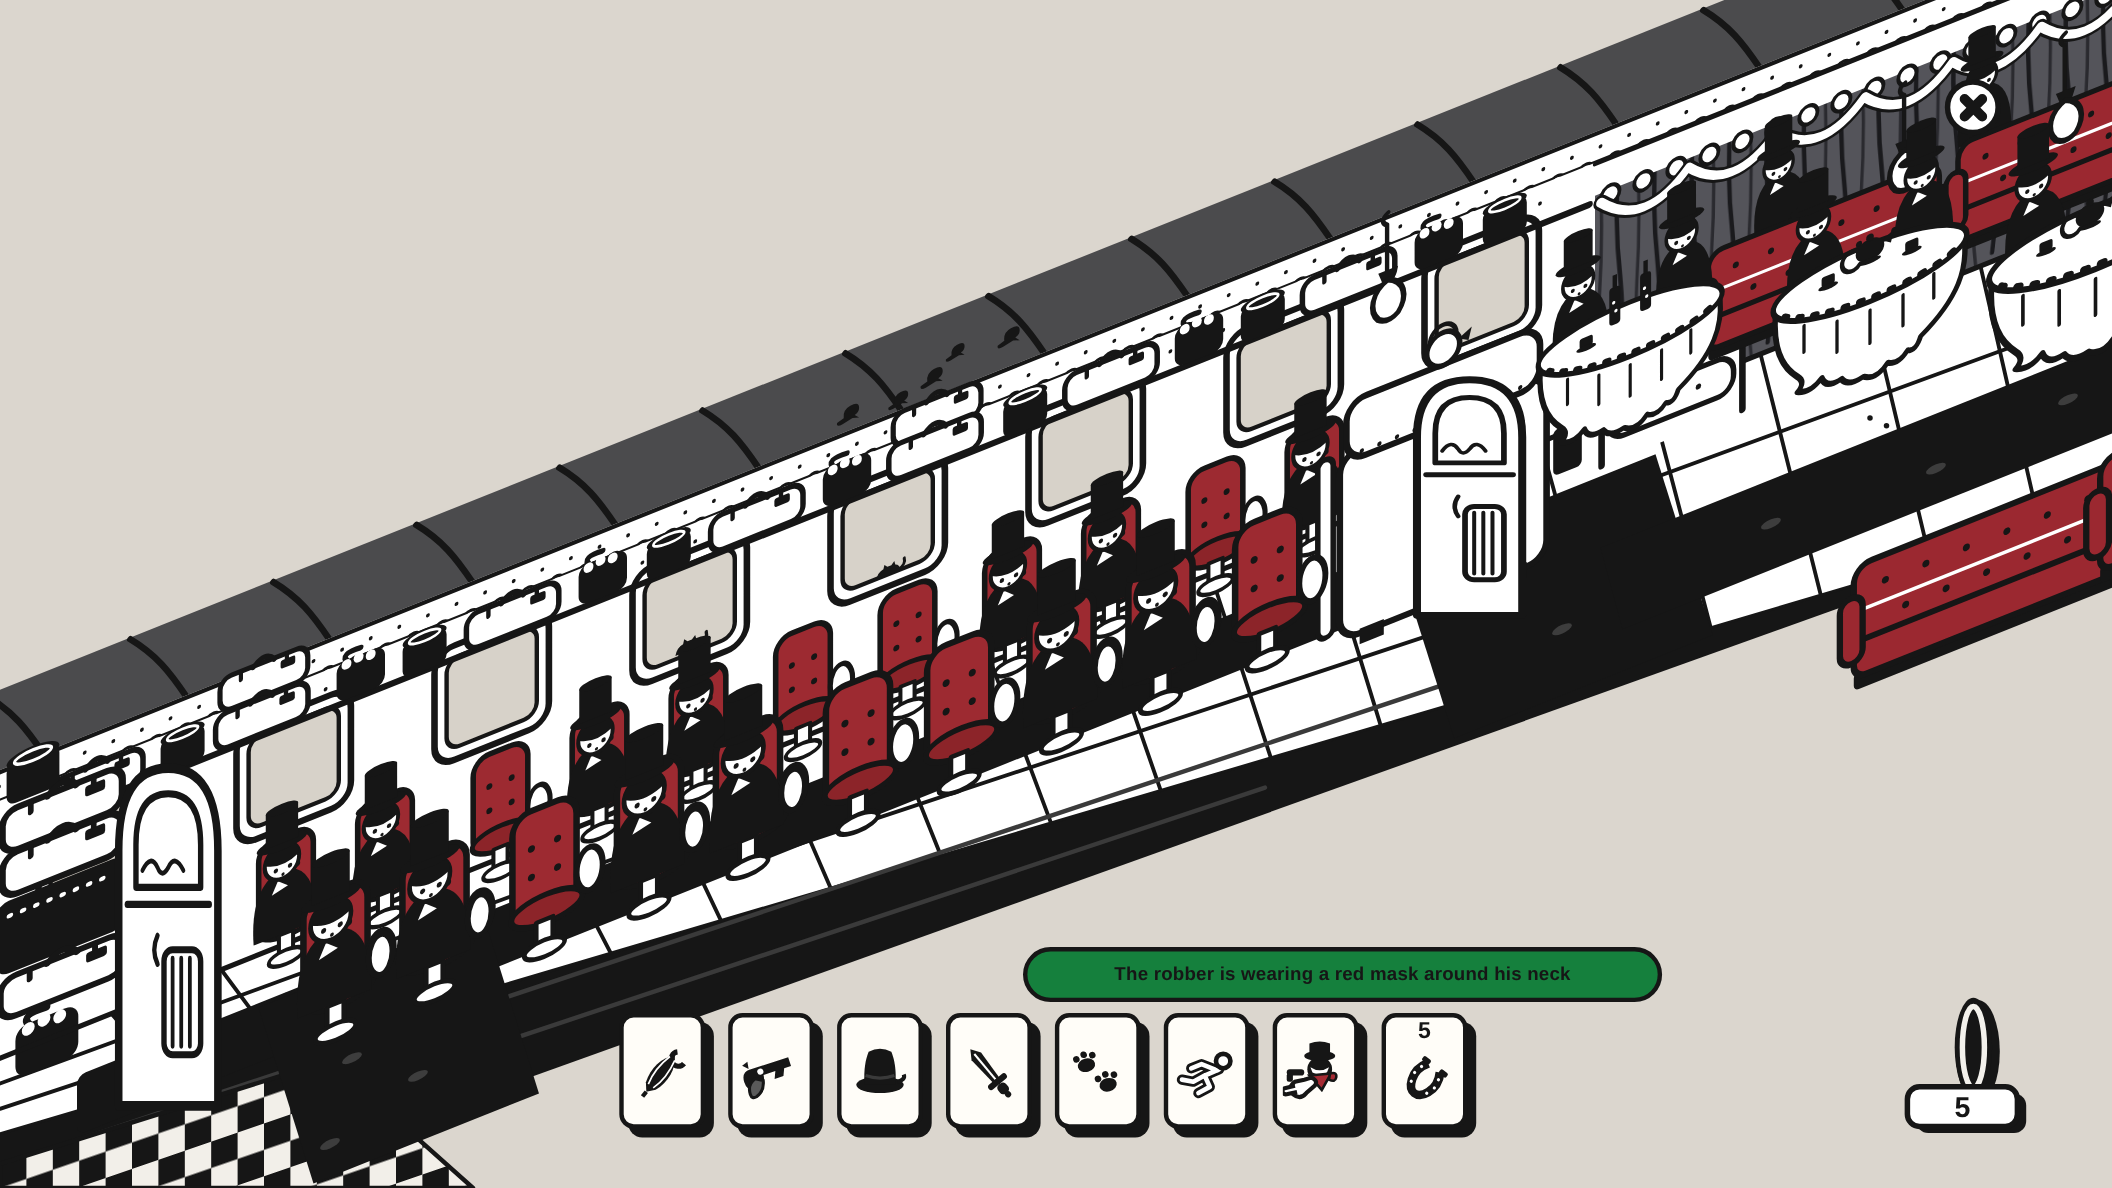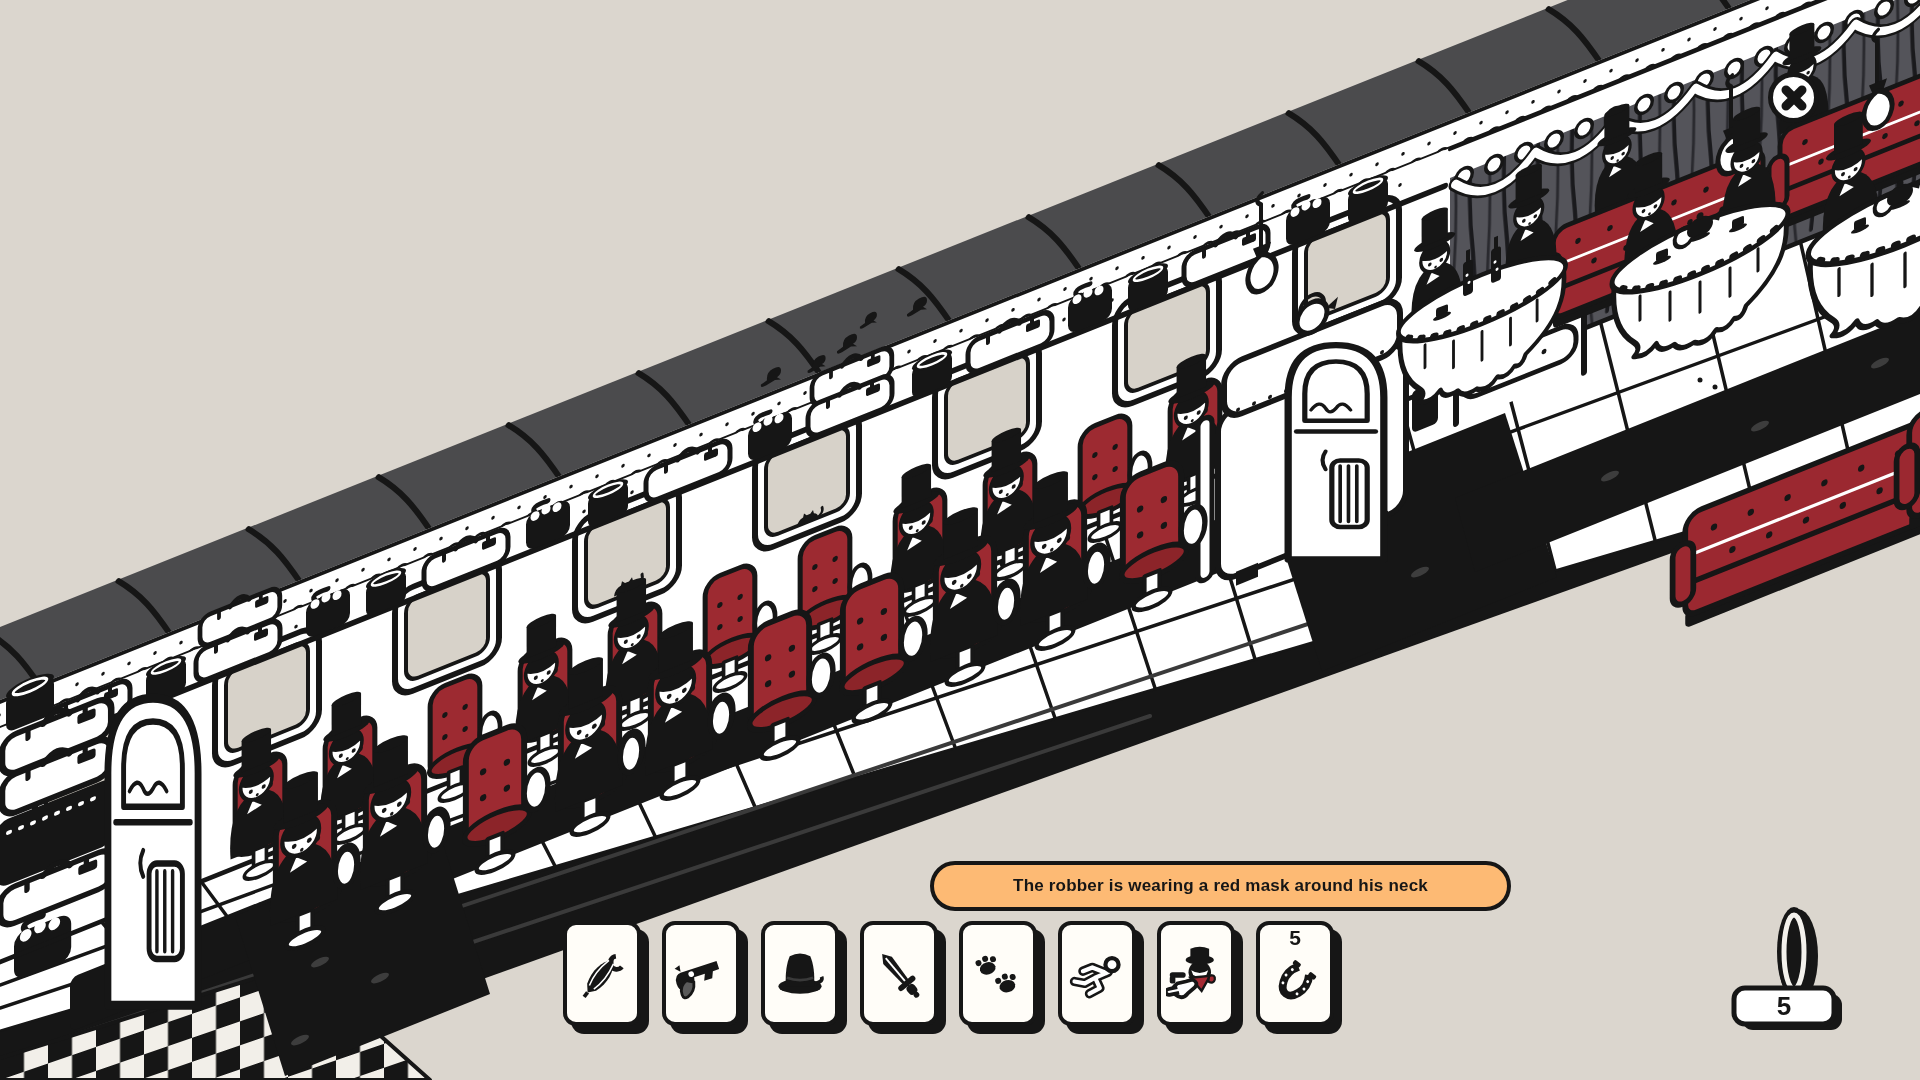--- a/index.html
+++ b/index.html
@@ -2,21 +2,21 @@
 <html><head>
 <meta charset="utf-8">
 <style>
   html,body{margin:0;padding:0;background:#dbd6ce;}
   body{width:1920px;height:1080px;overflow:hidden;font-family:"Liberation Sans",sans-serif;}
   .stage{position:relative;width:1920px;height:1080px;}
   #scene{position:absolute;left:0;top:0;}
   #scene *{stroke-linejoin:round;stroke-linecap:round;}
 
   .clue{position:absolute;left:930px;top:861px;width:581px;height:50px;box-sizing:border-box;
-    background:#fdba74;border:4px solid #161616;border-radius:27px;
+    background:#15803d;border:4px solid #161616;border-radius:27px;
     display:flex;align-items:center;justify-content:center;
     font-size:17px;font-weight:700;color:#161616;letter-spacing:.2px;}
 
   .card-row{position:absolute;left:563px;top:921px;display:flex;gap:21px;}
   .card{position:relative;width:78px;height:105px;box-sizing:border-box;
     background:#fffdf8;border:4px solid #161616;border-radius:13px;
     box-shadow:8px 8px 0 #161616;
     display:flex;align-items:center;justify-content:center;cursor:pointer;}
   .card-icon{width:60px;height:60px;}
   .card.has-count .card-icon{width:52px;height:52px;margin-top:16px;}

